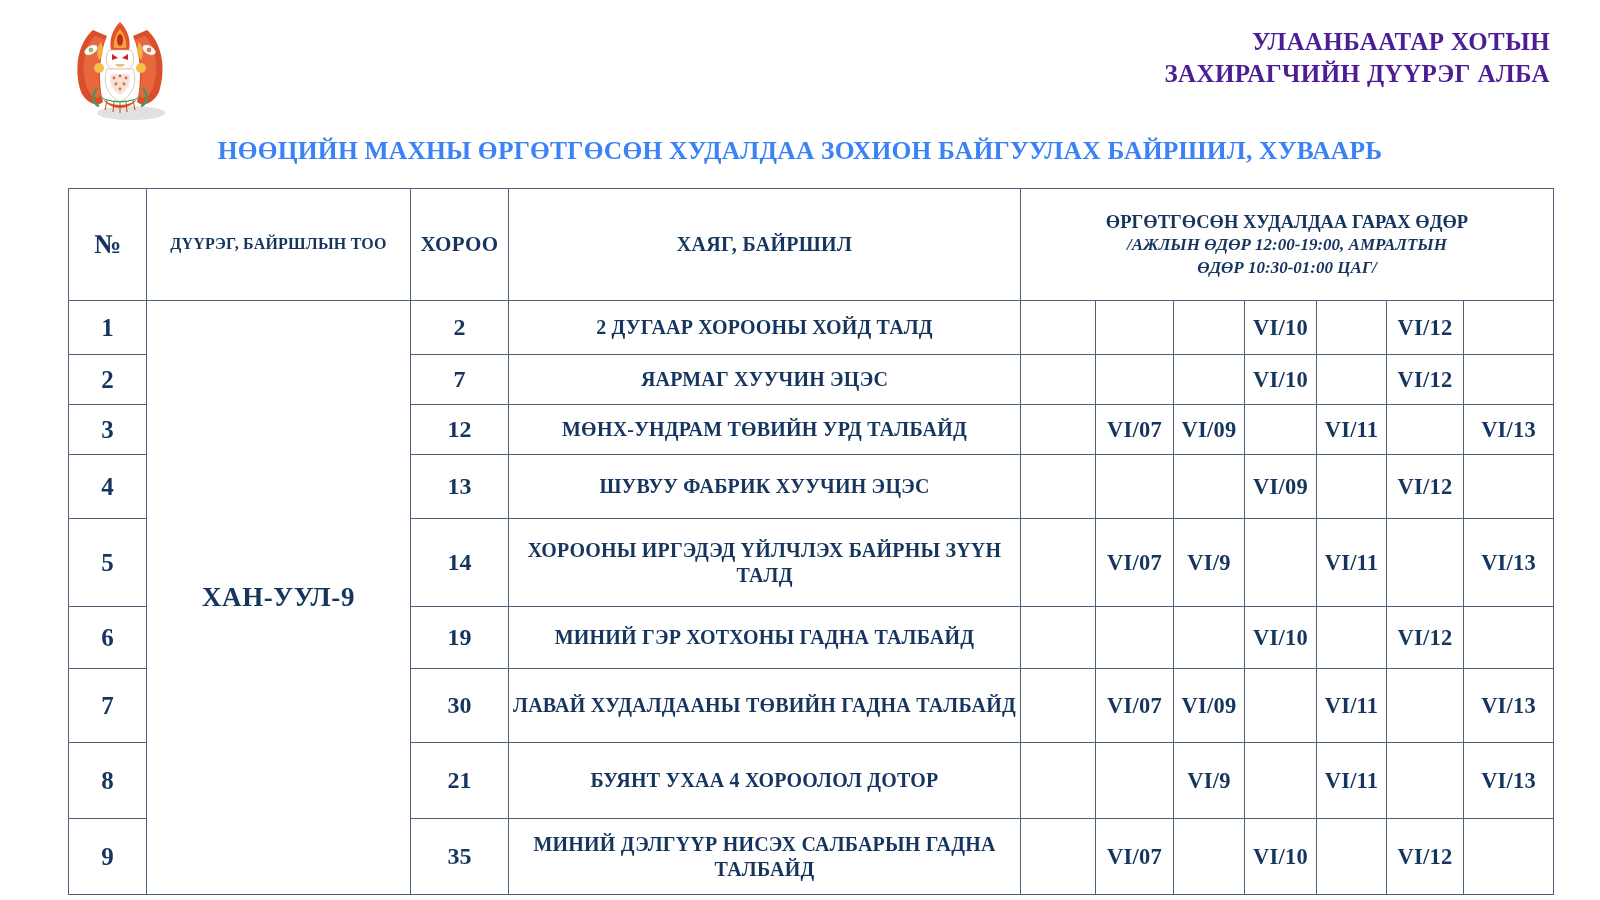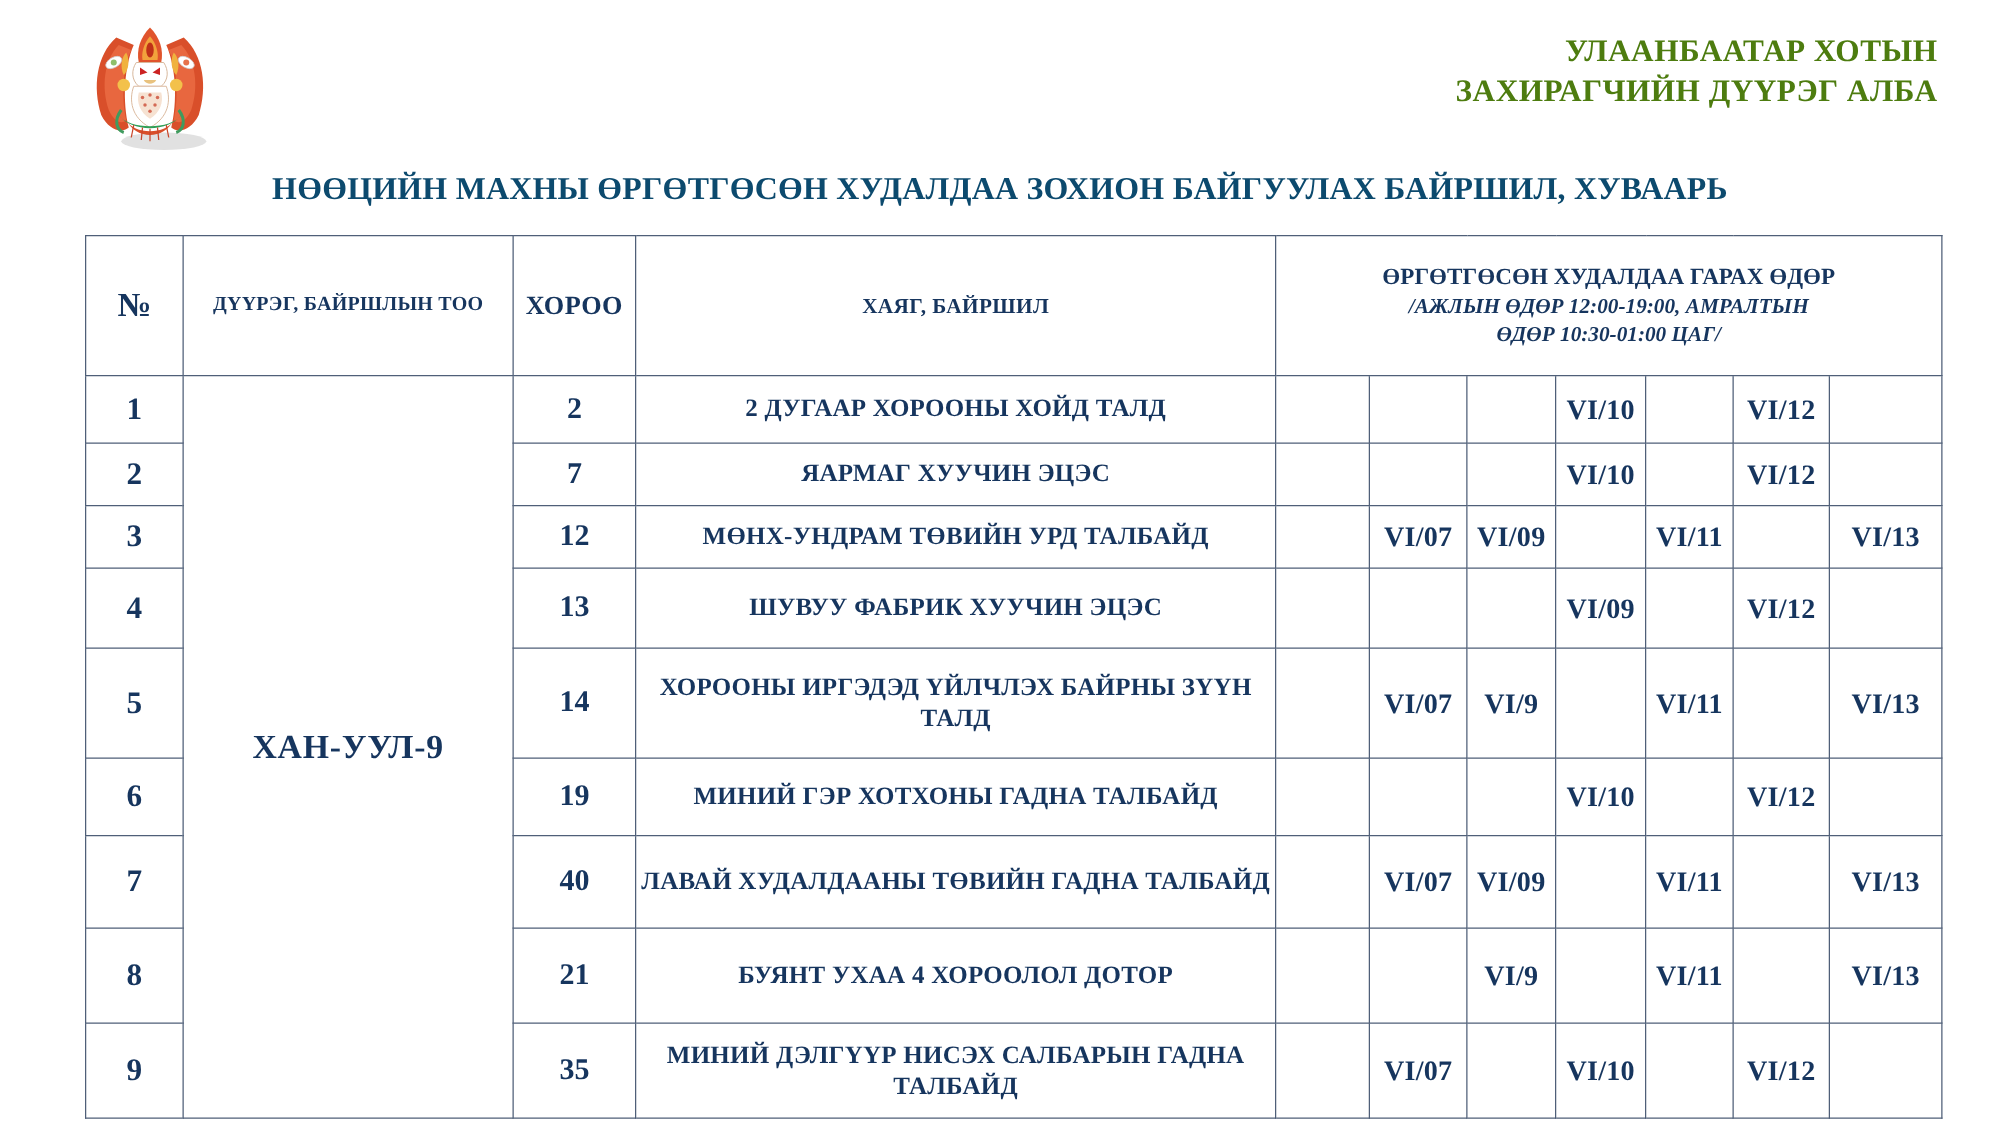--- a/index.html
+++ b/index.html
@@ -15,33 +15,33 @@
   
   .top-banner {
     position: absolute; left: 0; top: 0; width: 1600px; height: 128px;
   }
   .emblem {
     position: absolute; left: 57px; top: 12px; width: 126px; height: 112px;
   }
   .org-title {
     position: absolute; right: 50px; top: 26px;
     text-align: right;
-    color: #4d7c0f;
+    color: #4c1d95;
     font-weight: bold;
     font-size: 25px;
     line-height: 1.28;
     letter-spacing: 0.4px;
   }
   .org-title div { white-space: nowrap; }
 
   
   .doc-title {
     position: absolute; left: 0; top: 136px; width: 1600px;
     text-align: center;
-    color: #0c4a6e;
+    color: #3b82f6;
     font-weight: bold;
     font-size: 25.5px;
     letter-spacing: 0.2px;
     white-space: nowrap;
   }
 
   
   .tbl-wrap { position: absolute; left: 68px; top: 188px; width: 1485px; }
   table.sched {
     border-collapse: collapse;
@@ -67,21 +67,21 @@
   col.c-d3       { width: 71px; }
   col.c-d4       { width: 72px; }
   col.c-d5       { width: 70px; }
   col.c-d6       { width: 77px; }
   col.c-d7       { width: 90px; }
 
   thead th { height: 112px; }
   .th-no      { font-size: 27px; }
   .th-district{ font-size: 16px; line-height: 1.3; letter-spacing: 0.2px; }
   .th-khoroo  { font-size: 21px; color: #e01b1b; letter-spacing: 0.4px; }
-  .th-addr    { font-size: 17px; letter-spacing: 0.3px; }
+  .th-addr    { font-size: 20px; letter-spacing: 0.3px; }
   .th-days    { font-size: 18.5px; line-height: 1.32; padding: 4px 10px; }
   .th-days .l2, .th-days .l3 { font-size: 17px; font-style: italic; }
 
   td.num      { font-size: 25px; }
   td.district {
     font-size: 27px; color: #13a05a; letter-spacing: 0.6px; margin-left: 18px;
   }
   td.khoroo   { font-size: 24px; color: #e01b1b; }
   td.addr     {
     font-size: 20px; text-align: left; padding-left: 10px;
@@ -278,21 +278,21 @@
             <td class="day"></td>
             <td class="day col-orange"></td>
             <td class="day col-orange"></td>
             <td class="day col-orange">VI/10</td>
             <td class="day col-orange"></td>
             <td class="day col-orange">VI/12</td>
             <td class="day col-orange"></td>
           </tr>
           <tr class="r7">
             <td class="num">7</td>
-            <td class="khoroo">40</td>
+            <td class="khoroo">30</td>
             <td class="addr">ЛАВАЙ ХУДАЛДААНЫ ТӨВИЙН ГАДНА ТАЛБАЙД</td>
             <td class="day"></td>
             <td class="day col-purple">VI/07</td>
             <td class="day col-purple">VI/09</td>
             <td class="day col-purple"></td>
             <td class="day col-purple">VI/11</td>
             <td class="day col-purple"></td>
             <td class="day col-purple">VI/13</td>
           </tr>
           <tr class="r8">

